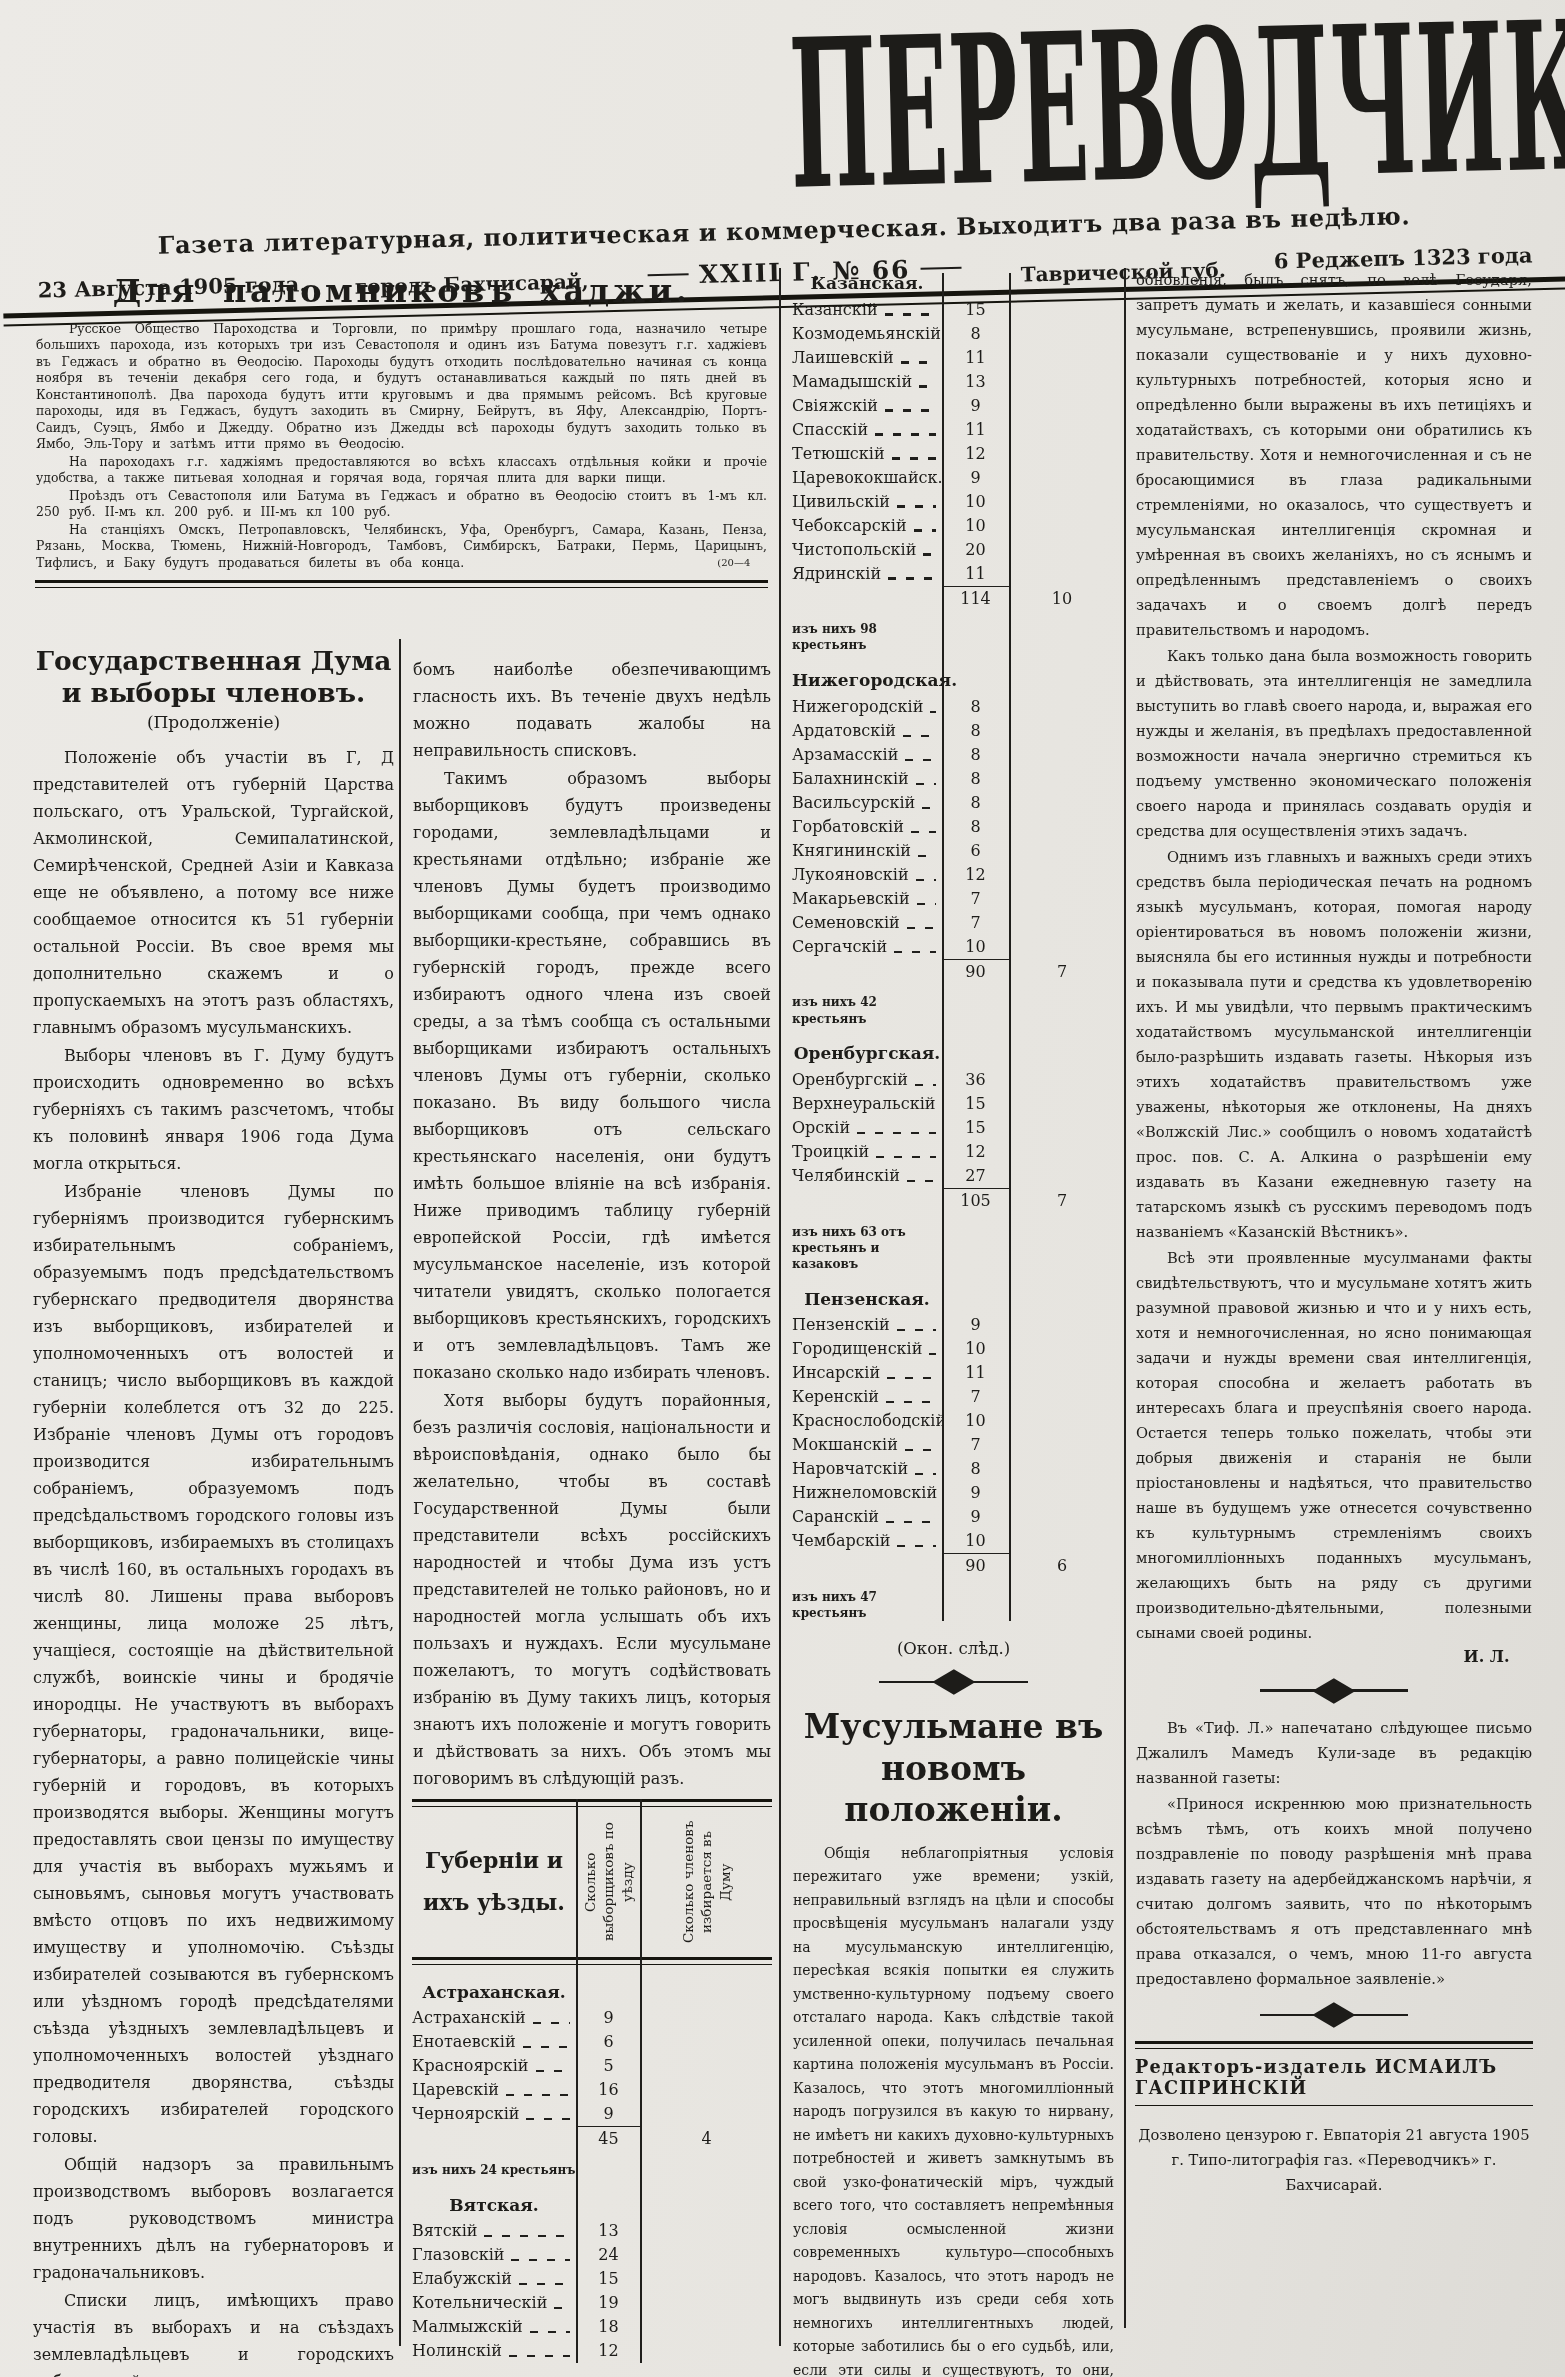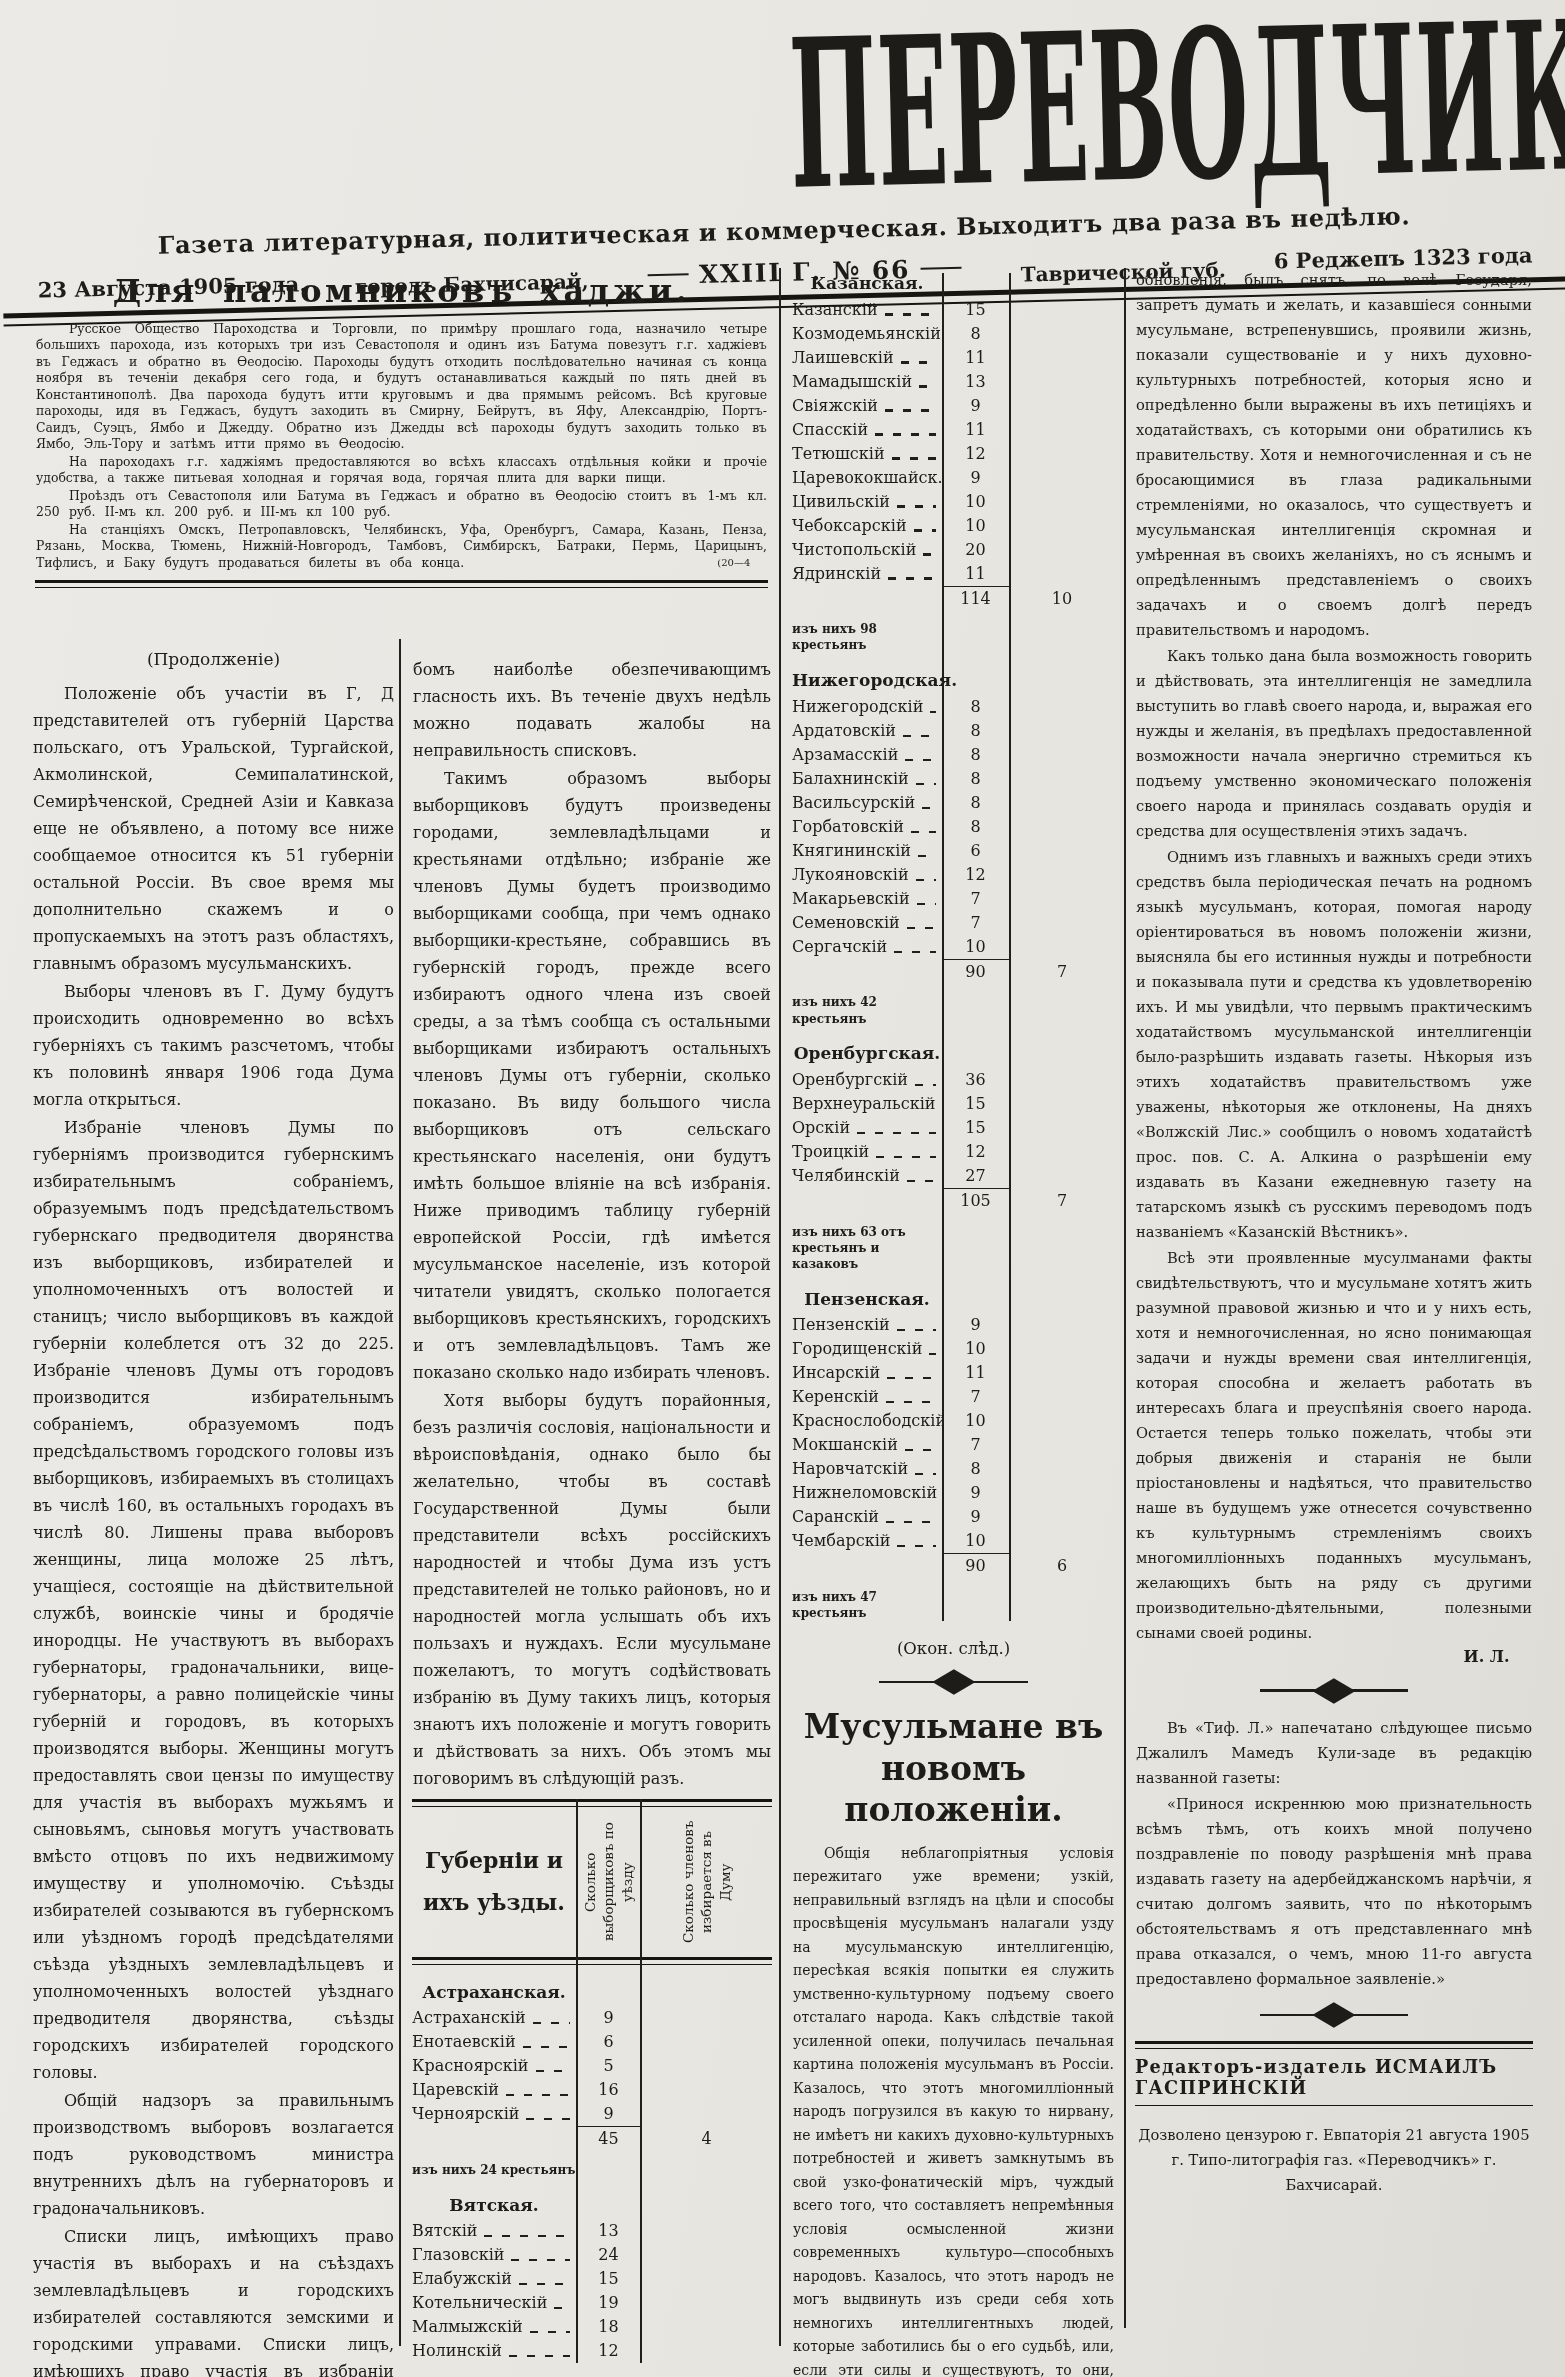--- a/index.html
+++ b/index.html
@@ -116,20 +116,21 @@
     <div class="article-title">Для паломниковъ хаджи.</div>
     <p>Русское Общество Пароходства и Торговли, по примѣру прошлаго года, назначило четыре большихъ парохода, изъ которыхъ три изъ Севастополя и одинъ изъ Батума повезутъ г.г. хаджіевъ въ Геджасъ и обратно въ Ѳеодосію. Пароходы будутъ отходить послѣдовательно начиная съ конца ноября въ теченіи декабря сего года, и будутъ останавливаться каждый по пять дней въ Константинополѣ. Два парохода будутъ итти круговымъ и два прямымъ рейсомъ. Всѣ круговые пароходы, идя въ Геджасъ, будутъ заходить въ Смирну, Бейрутъ, въ Яфу, Александрію, Портъ-Саидъ, Суэцъ, Ямбо и Джедду. Обратно изъ Джедды всѣ пароходы будутъ заходить только въ Ямбо, Эль-Тору и затѣмъ итти прямо въ Ѳеодосію.</p>
     <p>На пароходахъ г.г. хаджіямъ предоставляются во всѣхъ классахъ отдѣльныя койки и прочіе удобства, а также питьевая холодная и горячая вода, горячая плита для варки пищи.</p>
     <p>Проѣздъ отъ Севастополя или Батума въ Геджасъ и обратно въ Ѳеодосію стоитъ въ 1-мъ кл. 250 руб. II-мъ кл. 200 руб. и III-мъ кл 100 руб.</p>
     <p>На станціяхъ Омскъ, Петропавловскъ, Челябинскъ, Уфа, Оренбургъ, Самара, Казань, Пенза, Рязань, Москва, Тюмень, Нижній-Новгородъ, Тамбовъ, Симбирскъ, Батраки, Пермь, Царицынъ, Тифлисъ, и Баку будутъ продаваться билеты въ оба конца.</p>
     <div class="hajj-tag">(20—4</div>
     <div class="rule-double-thin"></div>
   </div>
 
   <div class="col col1">
+    <div class="article-title">Государственная Дума и выборы членовъ.</div>
     <div class="article-subtitle">(Продолженіе)</div>
     <p>Положеніе объ участіи въ Г, Д представителей отъ губерній Царства польскаго, отъ Уральской, Тургайской, Акмолинской, Семипалатинской, Семирѣченской, Средней Азіи и Кавказа еще не объявлено, а потому все ниже сообщаемое относится къ 51 губерніи остальной Россіи. Въ свое время мы дополнительно скажемъ и о пропускаемыхъ на этотъ разъ областяхъ, главнымъ образомъ мусульманскихъ.</p>
     <p>Выборы членовъ въ Г. Думу будутъ происходить одновременно во всѣхъ губерніяхъ съ такимъ разсчетомъ, чтобы къ половинѣ января 1906 года Дума могла открыться.</p>
     <p>Избраніе членовъ Думы по губерніямъ производится губернскимъ избирательнымъ собраніемъ, образуемымъ подъ предсѣдательствомъ губернскаго предводителя дворянства изъ выборщиковъ, избирателей и уполномоченныхъ отъ волостей и станицъ; число выборщиковъ въ каждой губерніи колеблется отъ 32 до 225. Избраніе членовъ Думы отъ городовъ производится избирательнымъ собраніемъ, образуемомъ подъ предсѣдальствомъ городского головы изъ выборщиковъ, избираемыхъ въ столицахъ въ числѣ 160, въ остальныхъ городахъ въ числѣ 80. Лишены права выборовъ женщины, лица моложе 25 лѣтъ, учащіеся, состоящіе на дѣйствительной службѣ, воинскіе чины и бродячіе инородцы. Не участвуютъ въ выборахъ губернаторы, градоначальники, вице-губернаторы, а равно полицейскіе чины губерній и городовъ, въ которыхъ производятся выборы. Женщины могутъ предоставлять свои цензы по имуществу для участія въ выборахъ мужьямъ и сыновьямъ, сыновья могутъ участвовать вмѣсто отцовъ по ихъ недвижимому имуществу и уполномочію. Съѣзды избирателей созываются въ губернскомъ или уѣздномъ городѣ предсѣдателями съѣзда уѣздныхъ землевладѣльцевъ и уполномоченныхъ волостей уѣзднаго предводителя дворянства, съѣзды городскихъ избирателей городского головы.</p>
     <p>Общій надзоръ за правильнымъ производствомъ выборовъ возлагается подъ руководствомъ министра внутреннихъ дѣлъ на губернаторовъ и градоначальниковъ.</p>
     <p>Списки лицъ, имѣющихъ право участія въ выборахъ и на съѣздахъ землевладѣльцевъ и городскихъ избирателей составляются земскими и городскими управами. Списки лицъ, имѣющихъ право участія въ избраніи выборщиковъ въ городское избирательное собраніе, составляются городской управой. Въ списки вносятся лица, владѣвшія недвижимымъ имуществомъ или платившія промысловой налогъ не менѣе трехъ лѣтъ. Списки публикуются за шесть недѣль до выборовъ въ мѣстныхъ Вѣдомостяхъ и объявляются во всеобщее свѣдѣніе спосо.</p>
   </div>
 
   <div class="col col2">
     <p class="noindent">бомъ наиболѣе обезпечивающимъ гласность ихъ. Въ теченіе двухъ недѣль можно подавать жалобы на неправильность списковъ.</p>

